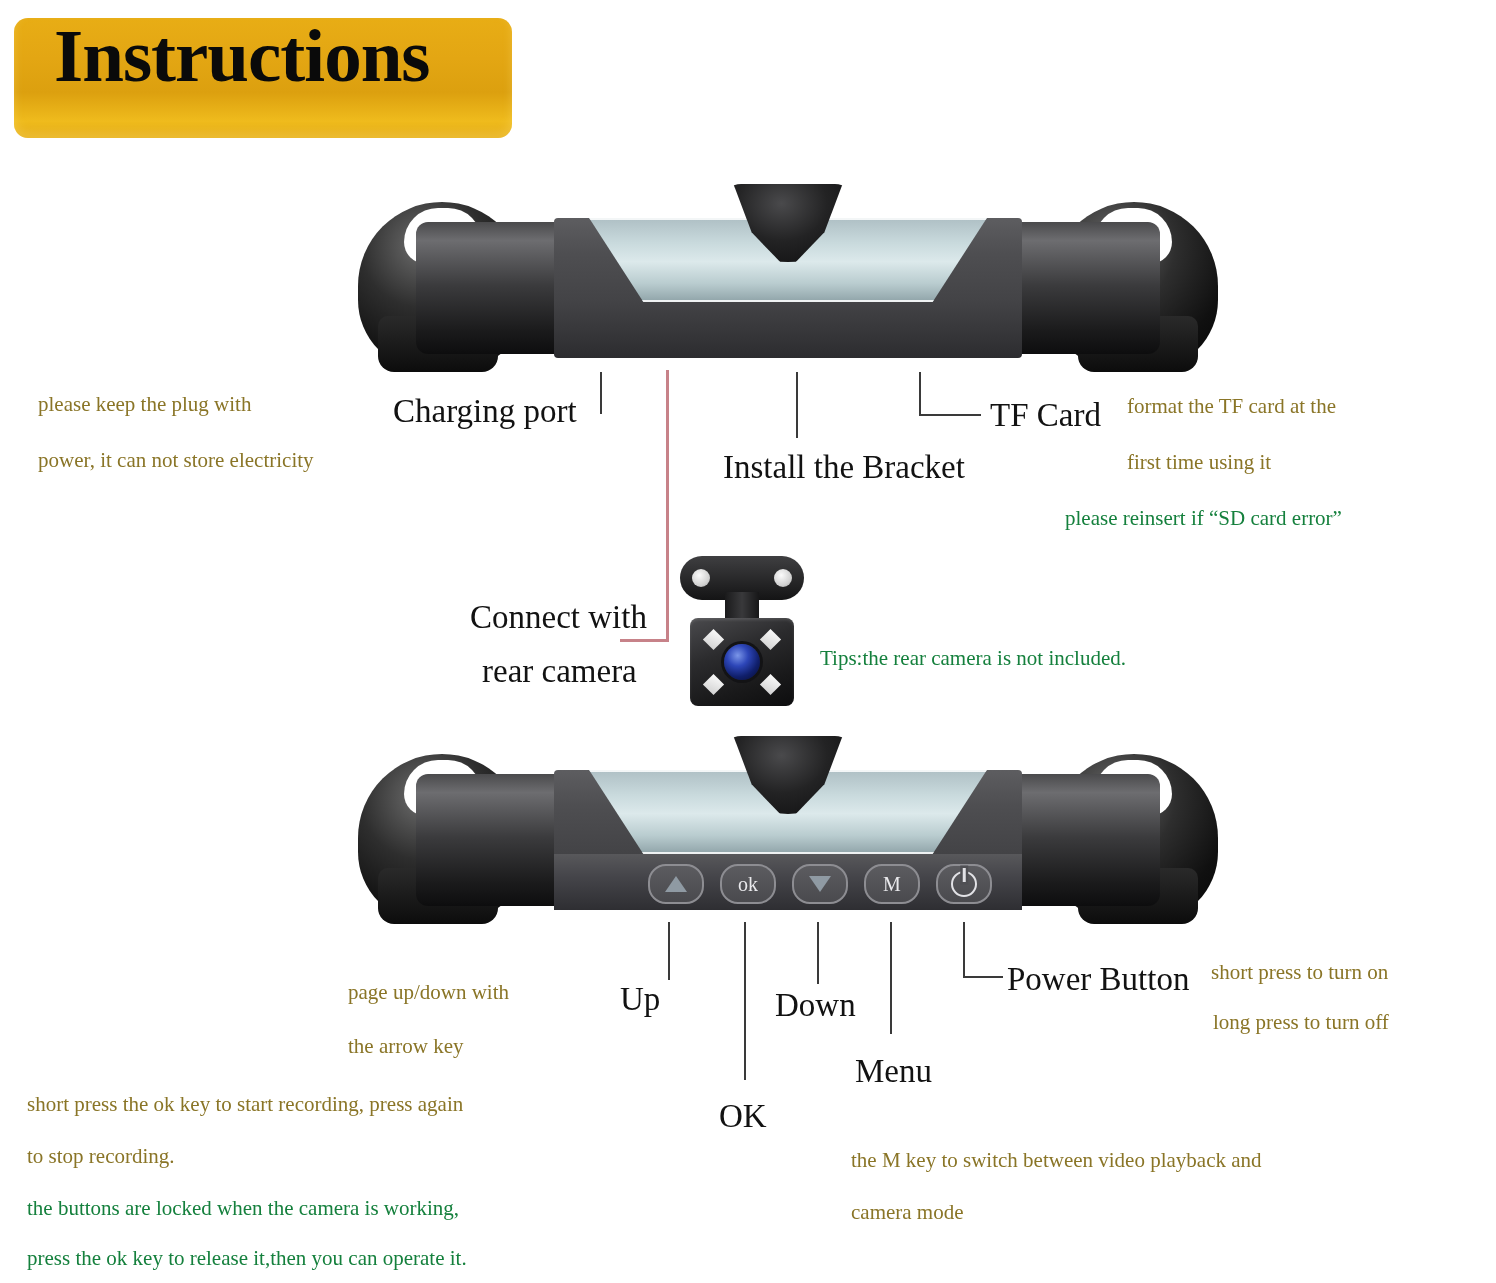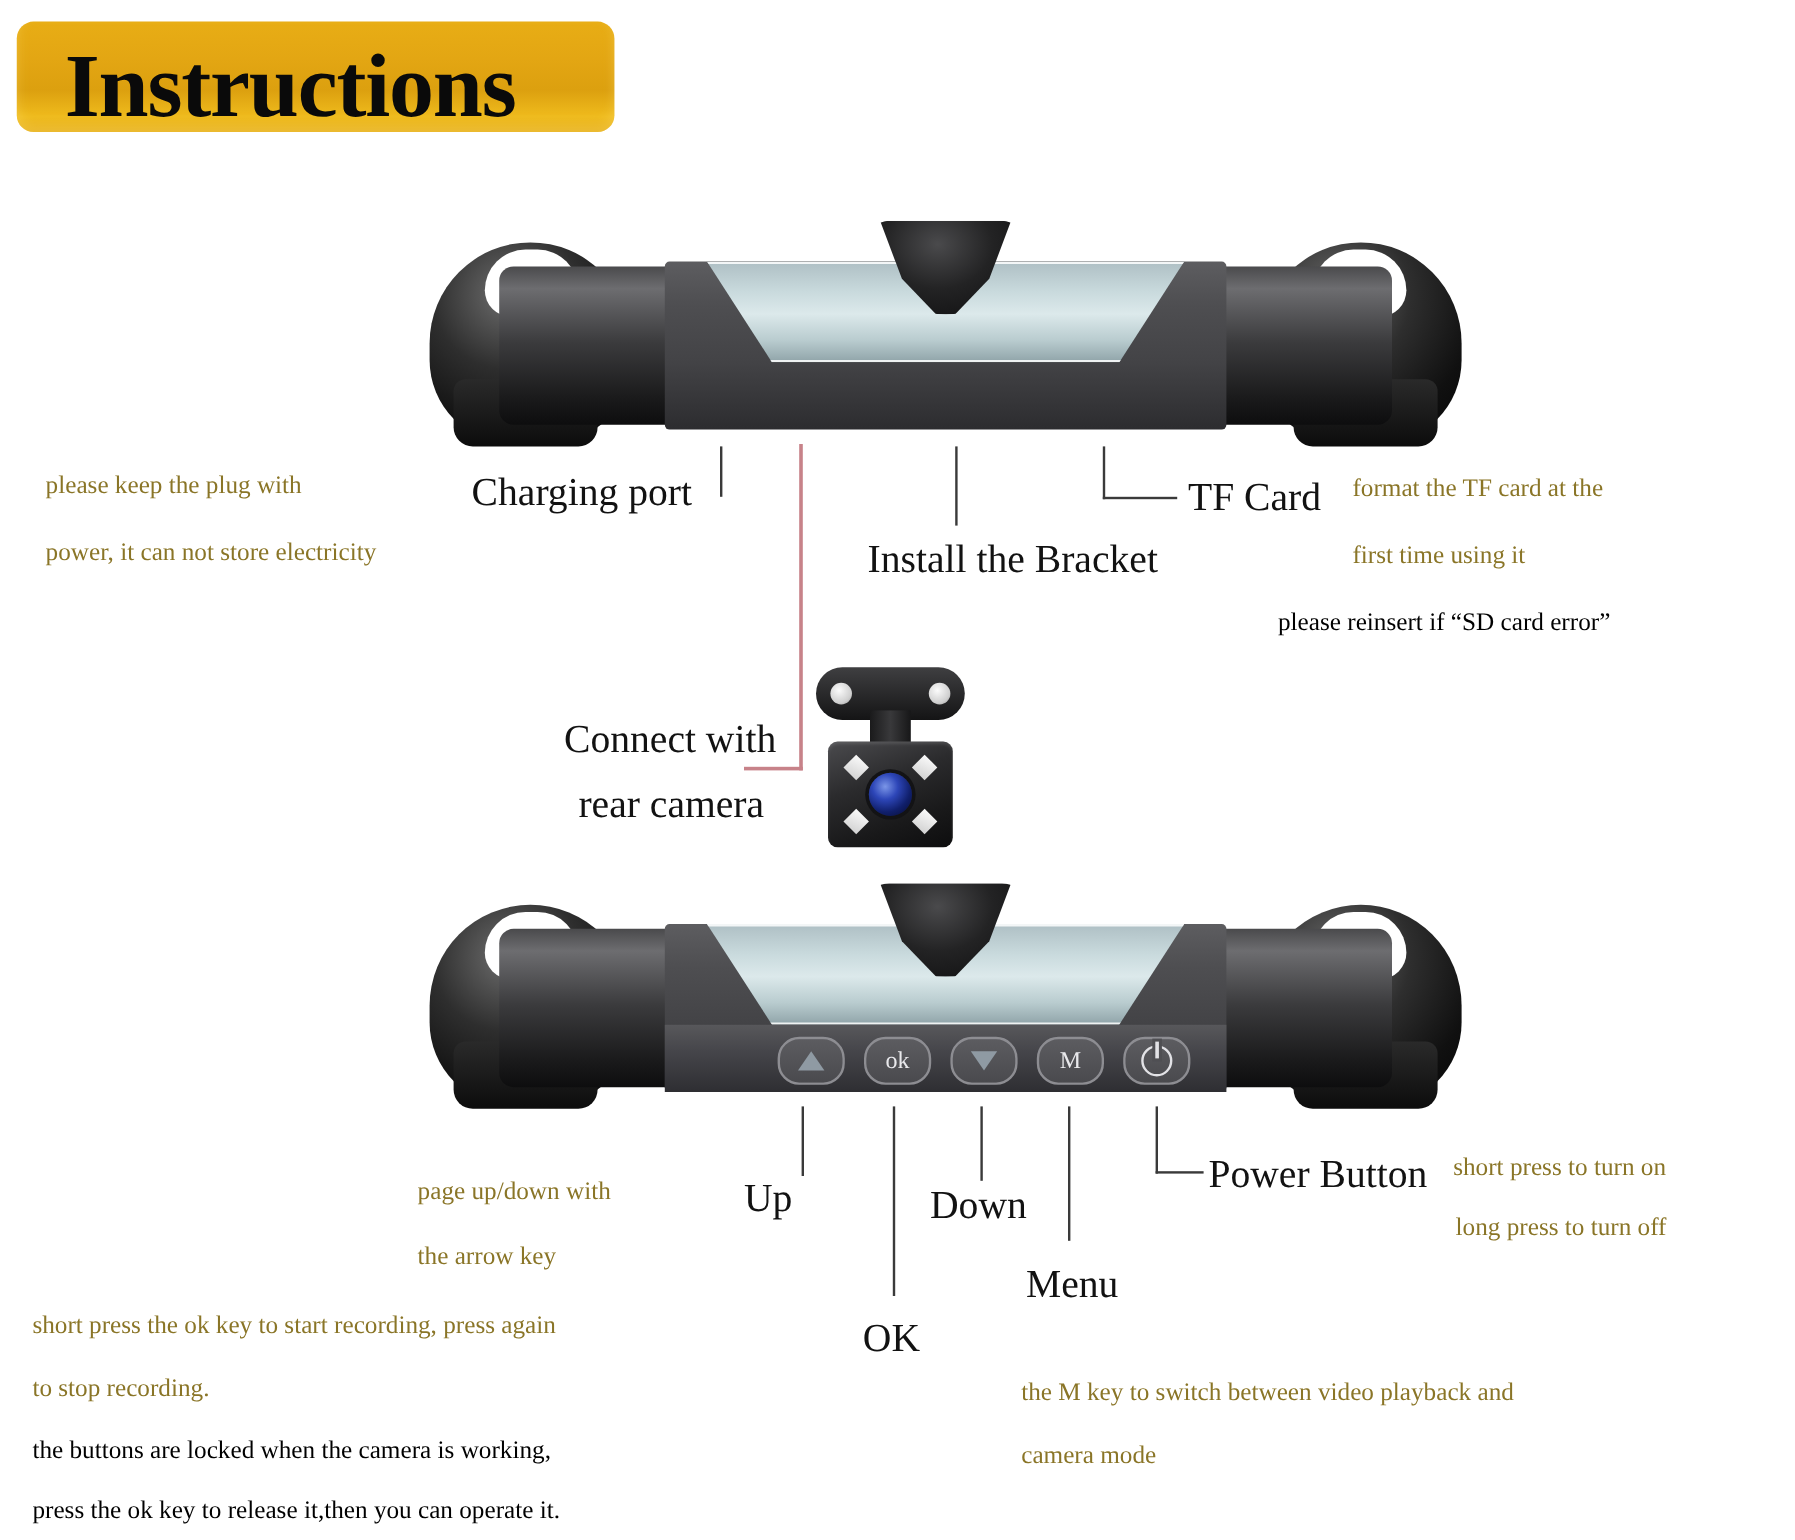--- a/index.html
+++ b/index.html
@@ -10,38 +10,38 @@
   #page{
     position:relative;
     width:1496px;
     height:1283px;
     background:#ffffff;
     overflow:hidden;
   }
 
   
   #title-banner{
-    position:absolute;left:14px;top:18px;width:498px;height:92px;
+    position:absolute;left:14px;top:18px;width:498px;height:120px;
     border-radius:14px;
     background:linear-gradient(180deg,#e8ad15 0%,#e3a613 34%,#dca00f 62%,#efbb1d 86%,#e2a810 100%);
     box-shadow:inset 0 -6px 10px rgba(255,225,120,.35);
-    display:flex;align-items:flex-end;
+    display:flex;align-items:flex-start;
   }
   #title-text{
     margin-left:40px;
     font-family:"Liberation Serif","DejaVu Serif",serif;
     font-weight:bold;font-size:75px;color:#0a0a0a;letter-spacing:-1px;
     line-height:1;
   }
 
   
   .txt{position:absolute;white-space:nowrap;line-height:1.42;}
   .olive{color:#8a7527;}
   .black{color:#121212;}
-  .red{color:#000000;}
+  .red{color:#15803d;}
   .s31{font-size:21px;}
   .s33{font-size:33px;}
 
   
   .vline{position:absolute;width:2px;background:#3a3a3a;}
   .vline.pink{background:#c78289;width:3px;}
   .hline{position:absolute;height:2px;background:#3a3a3a;}
   .hline.pink{background:#c78289;height:3px;}
 
   
@@ -247,20 +247,21 @@
       <div class="rc-led" style="left:16px;top:14px;"></div>
       <div class="rc-led" style="right:16px;top:14px;"></div>
       <div class="rc-led" style="left:16px;bottom:14px;"></div>
       <div class="rc-led" style="right:16px;bottom:14px;"></div>
       <div class="rc-lens"></div>
     </div>
   </div>
 
   <div class="txt black s33" style="left:470px;top:594px;">Connect with</div>
   <div class="txt black s33" style="left:482px;top:648px;">rear camera</div>
+  <div class="txt red s31" style="left:820px;top:644px;">Tips:the rear camera is not included.</div>
 
   <div class="device" style="left:358px;top:748px;">
 
     <div class="dev-endcap" style="left:0;">
       <div class="hook"></div>
       <div class="hook-hole" style="left:46px;top:6px;"></div>
       <div class="pad" style="left:20px;"></div>
     </div>
     <div class="dev-endcap" style="right:0;">
       <div class="hook"></div>

